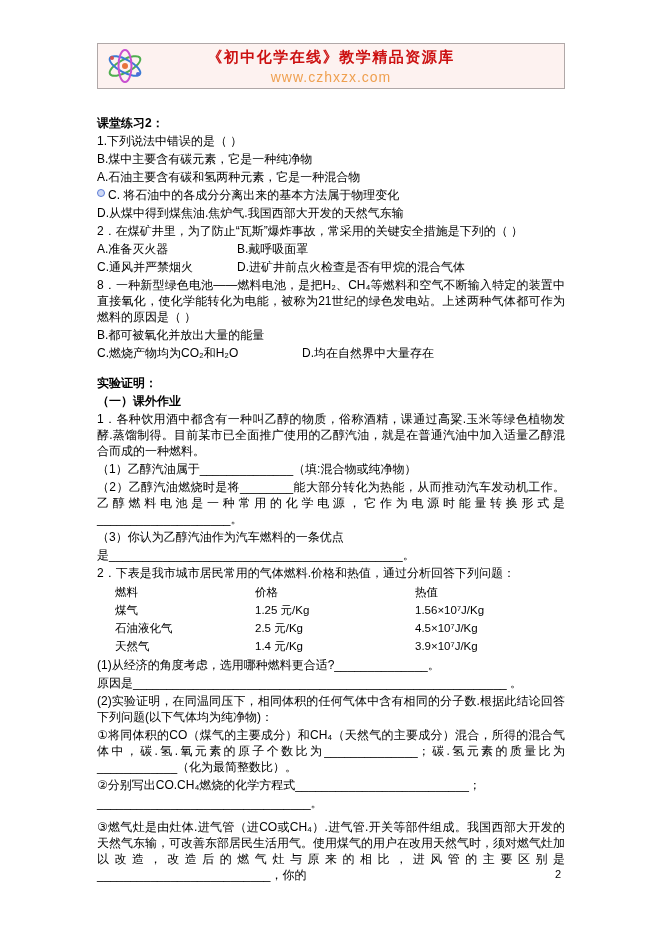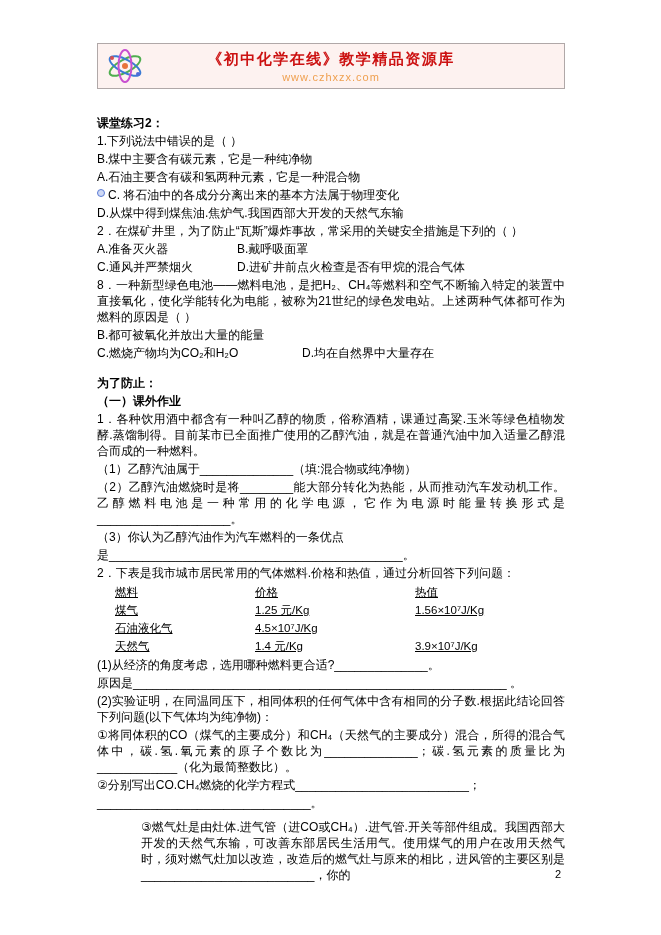--- a/index.html
+++ b/index.html
@@ -22,32 +22,32 @@
     border: 1px solid #b0a8a8;
     background: #fdf2f0;
     height: 46px;
     padding: 2px 6px;
     margin-bottom: 26px;
   }
   .logo { width: 46px; flex: 0 0 46px; display: flex; align-items: center; }
   .banner-spacer { width: 46px; flex: 0 0 46px; }
   .banner-text { flex: 1; text-align: center; display: flex; flex-direction: column; justify-content: center; }
   .banner-title { color: #cc1111; font-weight: bold; font-size: 15px; letter-spacing: 1.5px; line-height: 18px; }
-  .banner-url { color: #efa050; font-size: 11px; letter-spacing: 1px; margin-top: 3px; }
+  .banner-url { color: #efa050; font-size: 14px; letter-spacing: 1px; margin-top: 3px; }
 
   
   .content p {
     font-size: 12px;
     line-height: 16px;
     margin-bottom: 2px;
     text-align: justify;
   }
   .b { font-weight: bold; font-size: 12px !important; }
   .mt14 { margin-top: 14px; }
-  .mt8 { margin-top: 8px; margin-left: 44px; }
+  .mt8 { margin-top: 8px; }
   .mt4 { margin-top: 0; }
 
   .optrow { display: flex; text-align: right; }
   .w140 { display: inline-block; width: 140px; flex: 0 0 140px; }
   .w205 { display: inline-block; width: 205px; flex: 0 0 205px; }
 
   .rev-mark {
     display: inline-block;
     width: 8px; height: 8px;
     border: 1px solid #5b7bd5;
@@ -57,21 +57,20 @@
     vertical-align: 2px;
   }
 
   
   .fuel-table { margin: 2px 0 2px 18px; }
   .t-row {
     display: grid;
     grid-template-columns: 140px 160px 1fr;
     font-size: 11.5px;
     line-height: 18px;
-    text-decoration: underline;
   }
   .t-row span { display: block; }
 
   .page-num {
     position: absolute;
     right: 100px; bottom: 55px;
     font-size: 11px;
   }
 </style>
 </head>
@@ -121,21 +120,21 @@
 
     <p>8．一种新型绿色电池——燃料电池，是把H₂、CH₄等燃料和空气不断输入特定的装置中直接氧化，使化学能转化为电能，被称为21世纪的绿色发电站。上述两种气体都可作为燃料的原因是（      ）</p>
     <p class="optrow">
       <span>B.都可被氧化并放出大量的能量</span>
     </p>
     <p class="optrow">
       <span class="w205">C.燃烧产物均为CO₂和H₂O</span>
       <span>D.均在自然界中大量存在</span>
     </p>
 
-    <p class="b mt14">为了防止：</p>
+    <p class="b mt14">实验证明：</p>
     <p class="b">（一）课外作业</p>
 
     <p>1．各种饮用酒中都含有一种叫乙醇的物质，俗称酒精，课通过高粱.玉米等绿色植物发酵.蒸馏制得。目前某市已全面推广使用的乙醇汽油，就是在普通汽油中加入适量乙醇混合而成的一种燃料。</p>
     <p>（1）乙醇汽油属于______________（填:混合物或纯净物）</p>
     <p>（2）乙醇汽油燃烧时是将________能大部分转化为热能，从而推动汽车发动机工作。乙醇燃料电池是一种常用的化学电源，它作为电源时能量转换形式是____________________。</p>
     <p>（3）你认为乙醇汽油作为汽车燃料的一条优点</p>
     <p>是____________________________________________。</p>
 
     <p class="mt4">2．下表是我市城市居民常用的气体燃料.价格和热值，通过分析回答下列问题：</p>
 
@@ -145,20 +144,21 @@
         <span>价格</span>
         <span>热值</span>
       </div>
       <div class="t-row">
         <span>煤气</span>
         <span>1.25 元/Kg</span>
         <span>1.56×10⁷J/Kg</span>
       </div>
       <div class="t-row">
         <span>石油液化气</span>
+        <span>2.5 元/Kg</span>
         <span>4.5×10⁷J/Kg</span>
       </div>
       <div class="t-row">
         <span>天然气</span>
         <span>1.4 元/Kg</span>
         <span>3.9×10⁷J/Kg</span>
       </div>
     </div>
 
     <p>(1)从经济的角度考虑，选用哪种燃料更合适?______________。</p>

